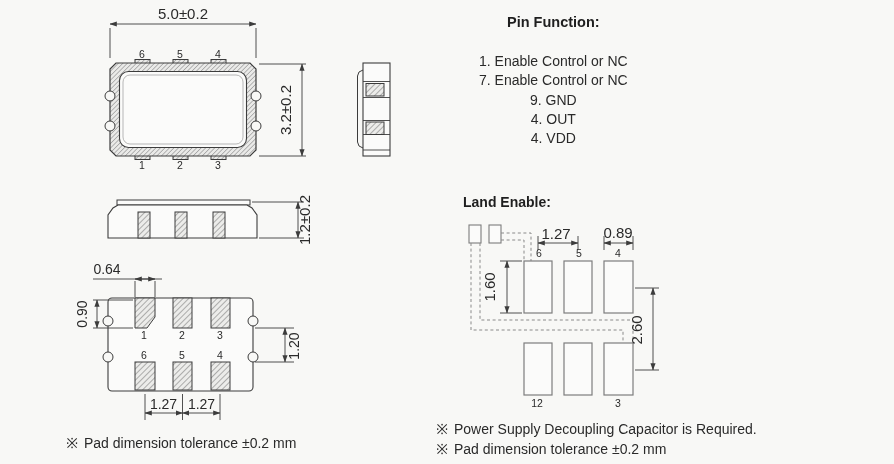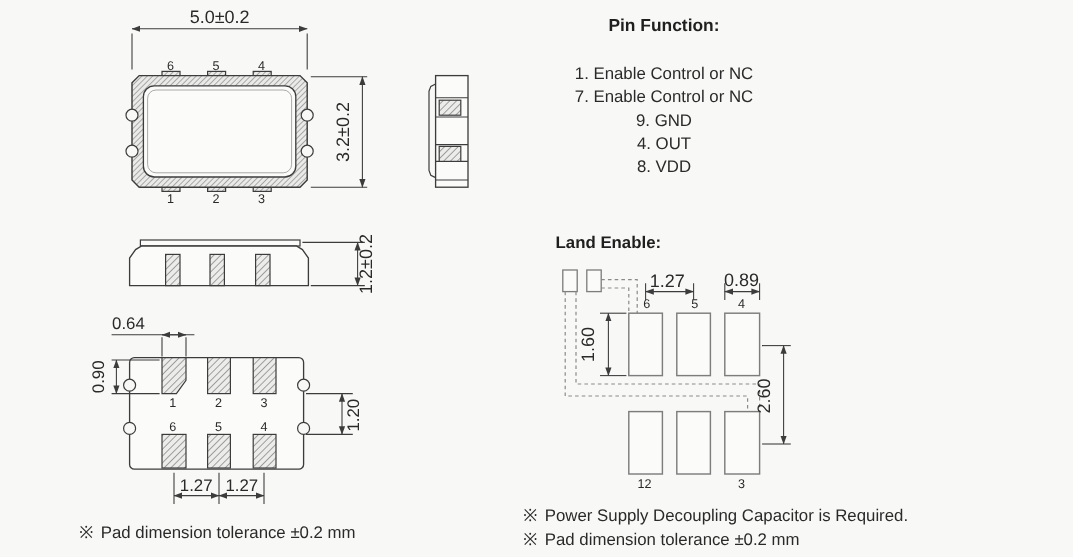--- a/index.html
+++ b/index.html
@@ -223,21 +223,21 @@
   </g>
 </svg>
 
 <div class="abs" style="left:479px;top:14px;">
   <div class="title">Pin Function:</div>
   <div class="pf-list" style="margin-top:22px;">
     <div>1. Enable Control or NC</div>
     <div>7. Enable Control or NC</div>
     <div>9. GND</div>
     <div>4. OUT</div>
-    <div>8. VDD</div>
+    <div>4. VDD</div>
   </div>
 </div>
 
 <div class="abs title" style="left:463px;top:194px;font-size:14px;">Land Enable:</div>
 
 <div class="abs note" style="left:60px;top:433px;">
   <span class="mk">※</span>
   <span>Pad dimension tolerance ±0.2 mm</span>
 </div>
 

